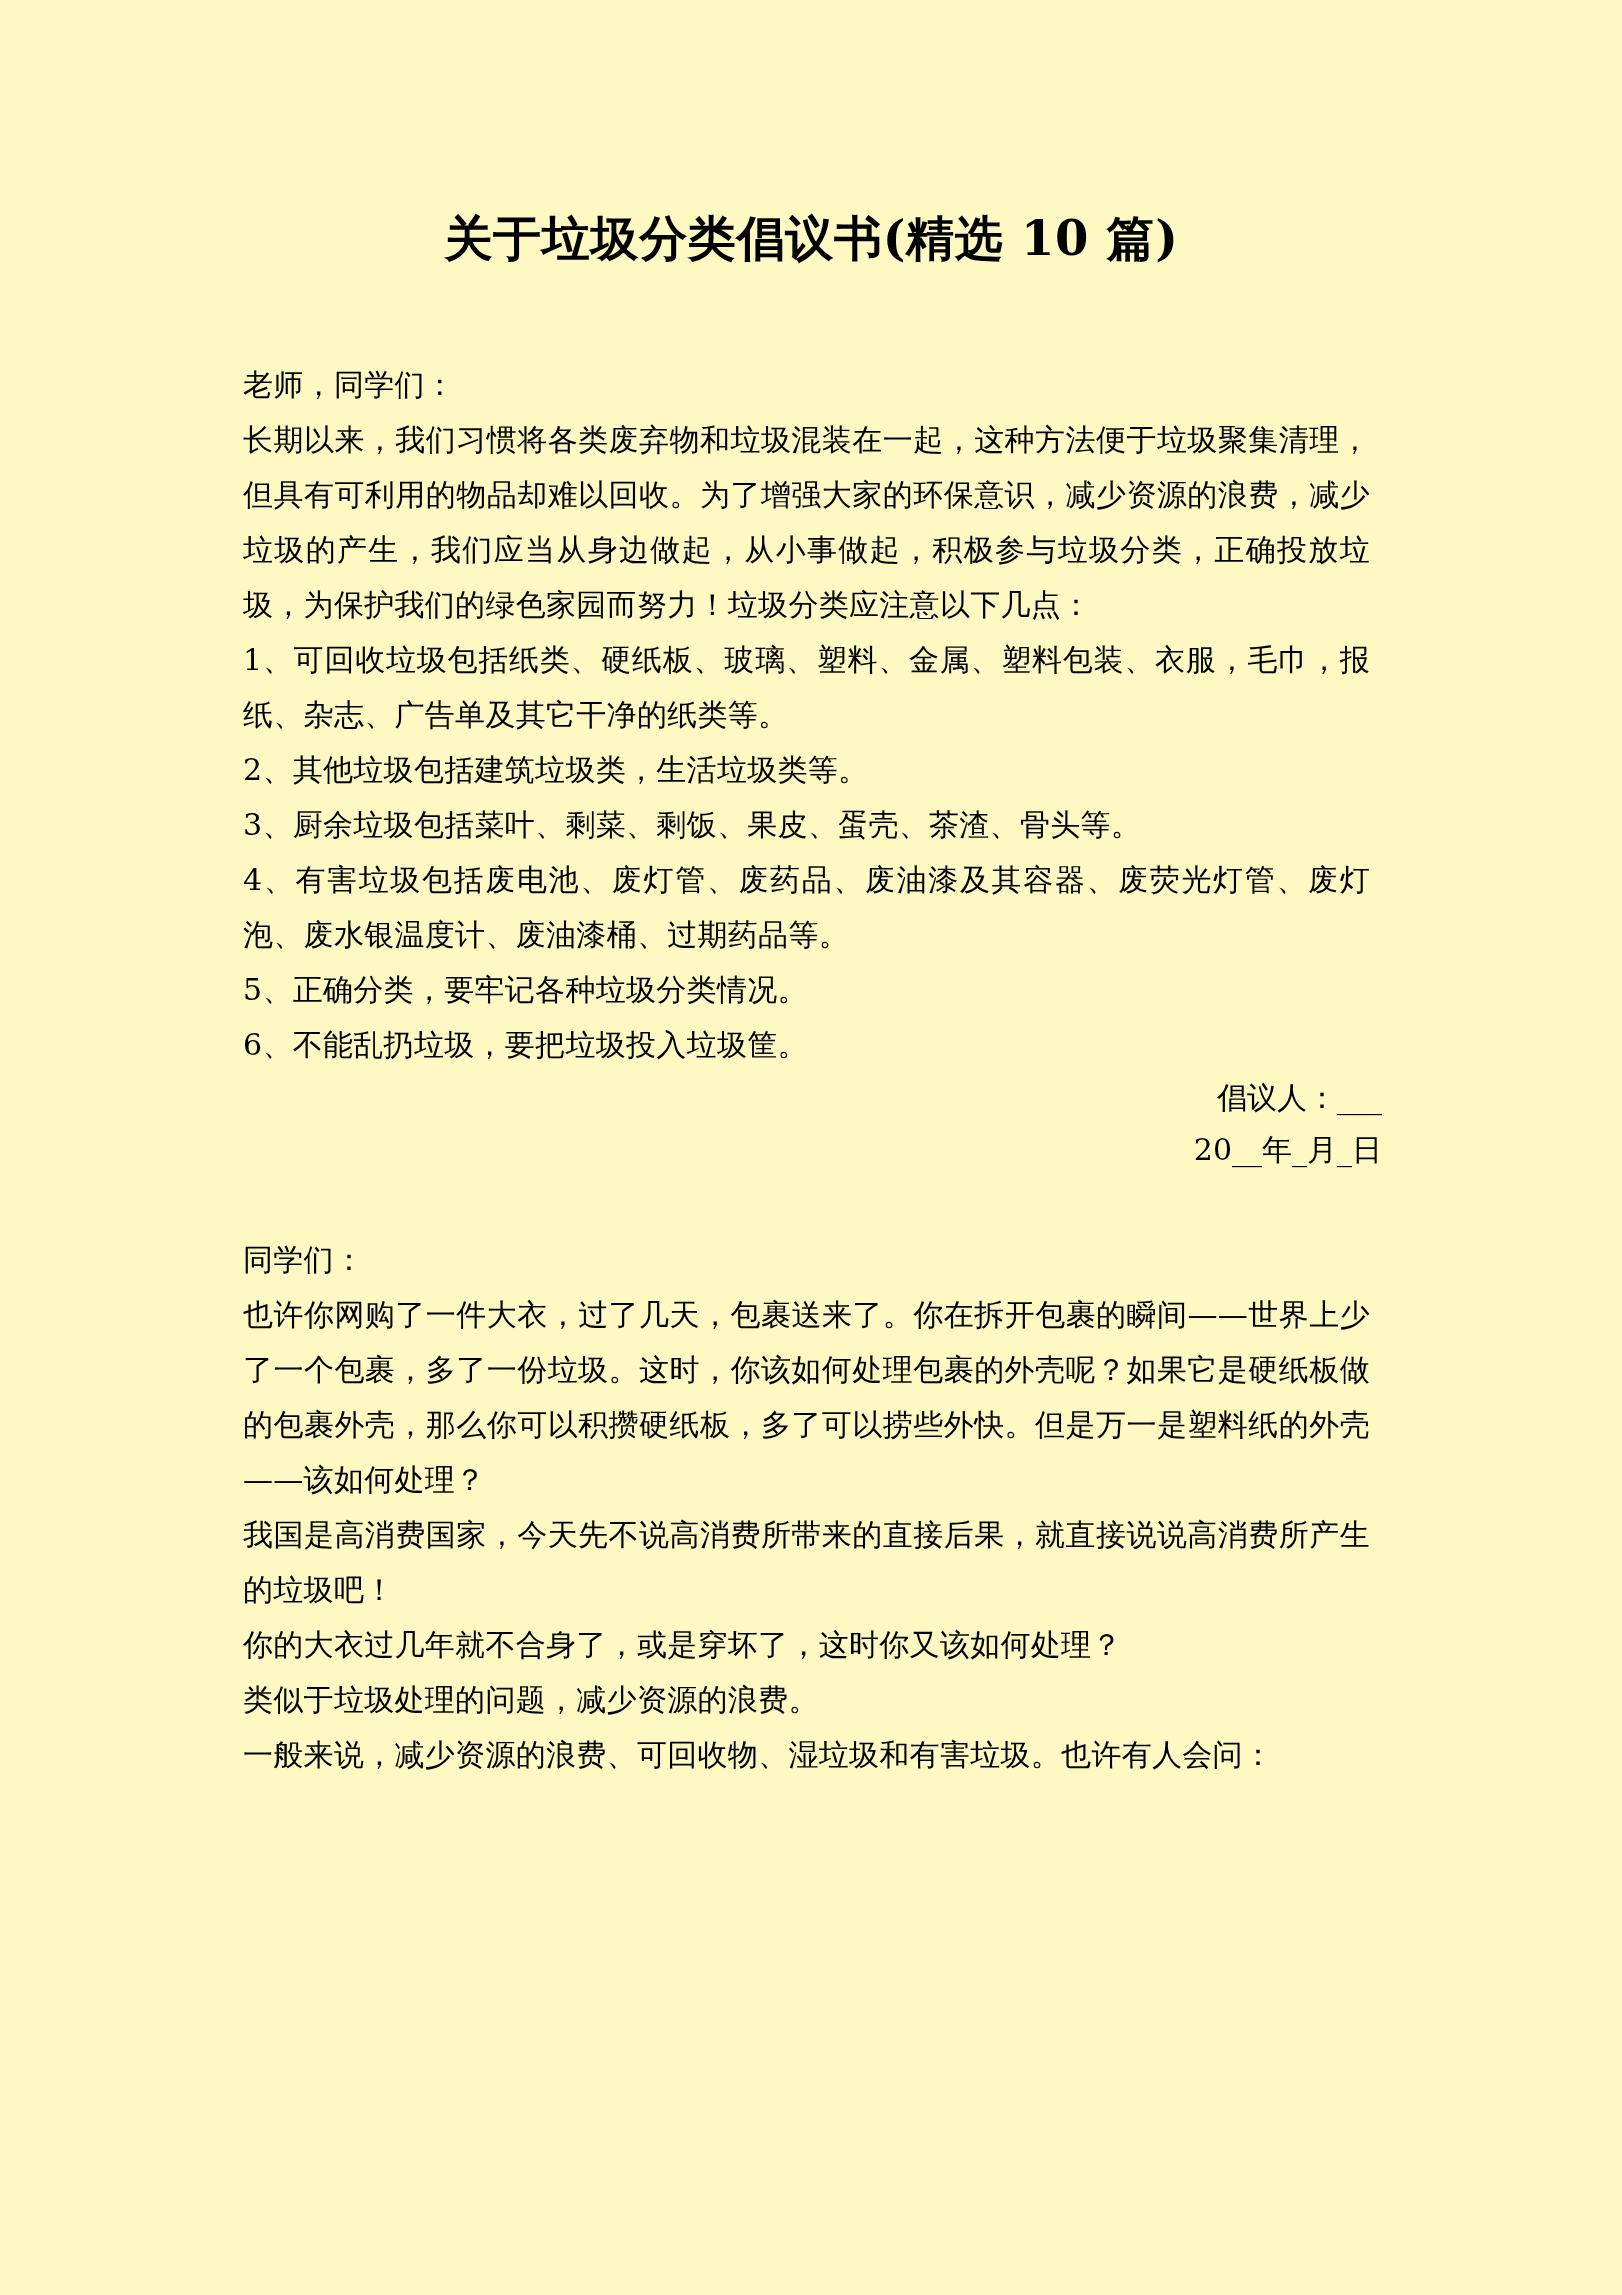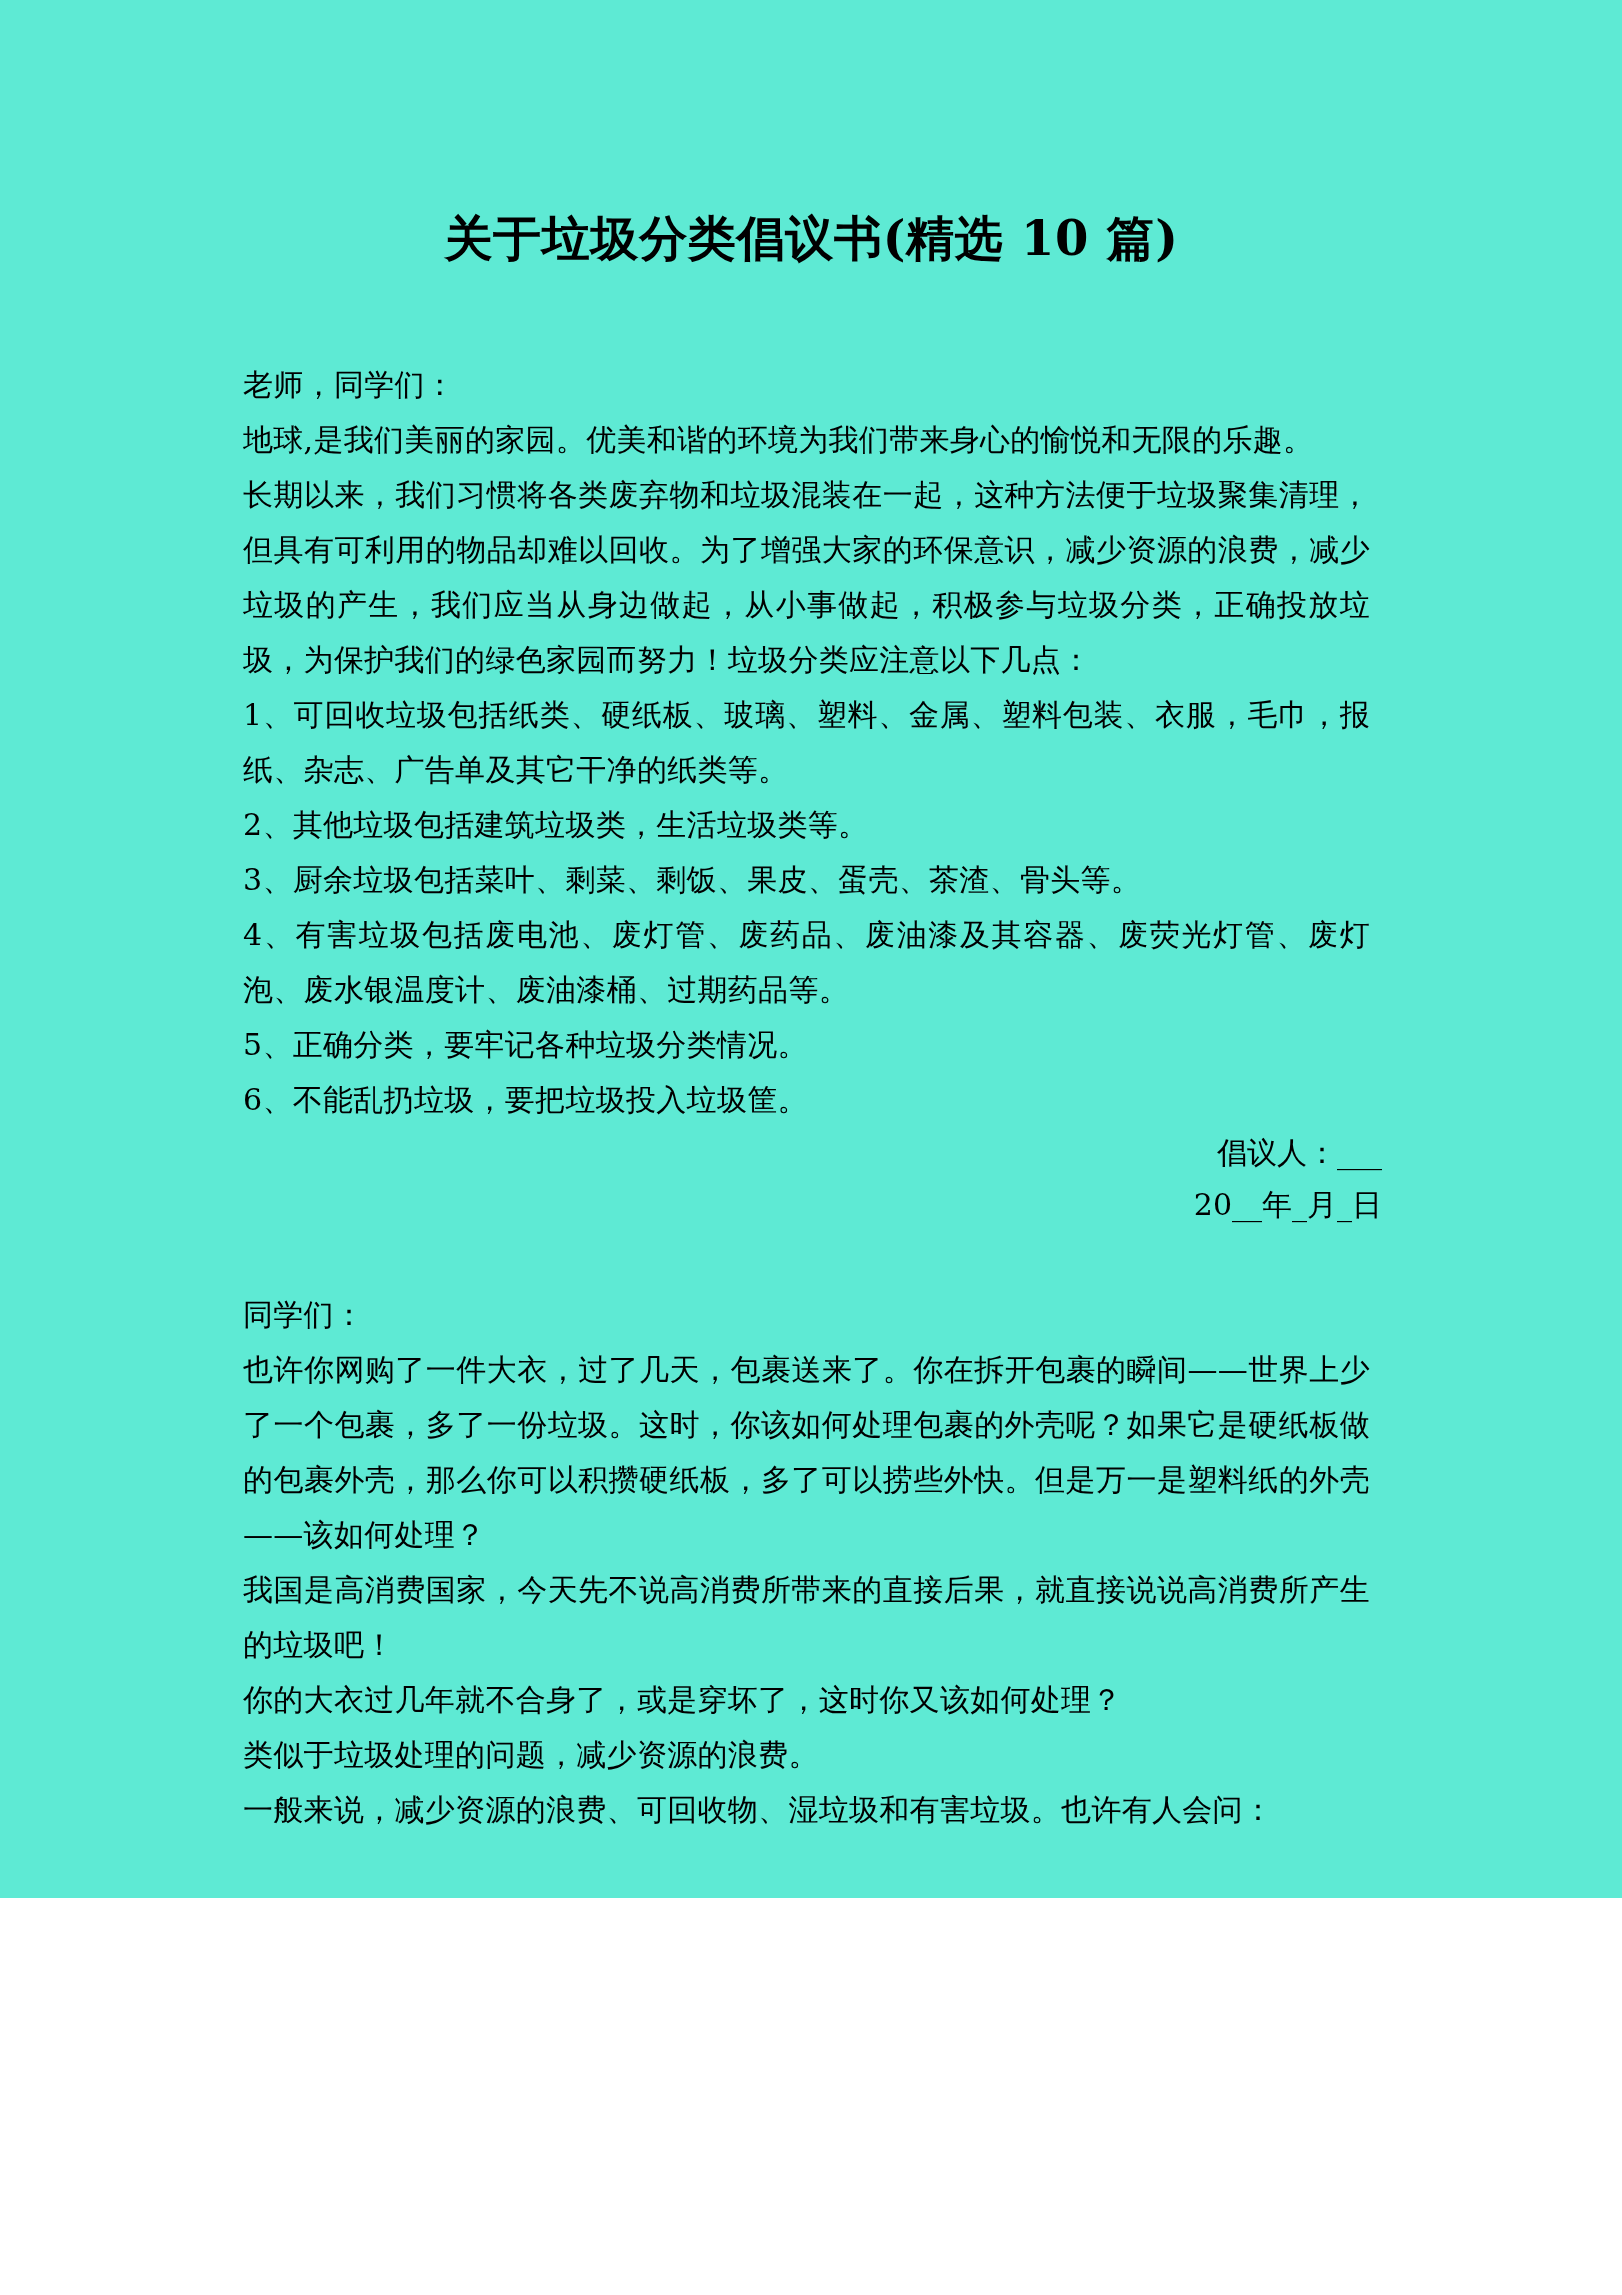--- a/index.html
+++ b/index.html
@@ -4,22 +4,22 @@
 <title>关于垃圾分类倡议书(精选 10 篇)</title>
 <style>
   html, body {
     margin: 0;
     padding: 0;
     background: #ffffff;
   }
   .page {
     position: relative;
     width: 1623px;
-    height: 1898px;
-    background: #5eead4;
+    height: 2295px;
+    background: #fef9c3;
     box-sizing: border-box;
     overflow: hidden;
     font-family: "DejaVu Serif", "Liberation Serif", serif;
     color: #000000;
   }
   .doc-title {
     position: absolute;
     left: 0;
     right: 0;
     top: 178px;
@@ -64,21 +64,20 @@
 <body>
 
 <div class="page">
 
   <h1 class="doc-title">关于垃圾分类倡议书(精选 10 篇)</h1>
 
   <div class="body-area">
 
     <p class="para">老师，同学们：</p>
 
-    <p class="para">地球,是我们美丽的家园。优美和谐的环境为我们带来身心的愉悦和无限的乐趣。</p>
 
     <p class="para">长期以来，我们习惯将各类废弃物和垃圾混装在一起，这种方法便于垃圾聚集清理，但具有可利用的物品却难以回收。为了增强大家的环保意识，减少资源的浪费，减少垃圾的产生，我们应当从身边做起，从小事做起，积极参与垃圾分类，正确投放垃圾，为保护我们的绿色家园而努力！垃圾分类应注意以下几点：</p>
 
     <p class="para">1、可回收垃圾包括纸类、硬纸板、玻璃、塑料、金属、塑料包装、衣服，毛巾，报纸、杂志、广告单及其它干净的纸类等。</p>
 
     <p class="para">2、其他垃圾包括建筑垃圾类，生活垃圾类等。</p>
 
     <p class="para">3、厨余垃圾包括菜叶、剩菜、剩饭、果皮、蛋壳、茶渣、骨头等。</p>
 
     <p class="para">4、有害垃圾包括废电池、废灯管、废药品、废油漆及其容器、废荧光灯管、废灯泡、废水银温度计、废油漆桶、过期药品等。</p>

